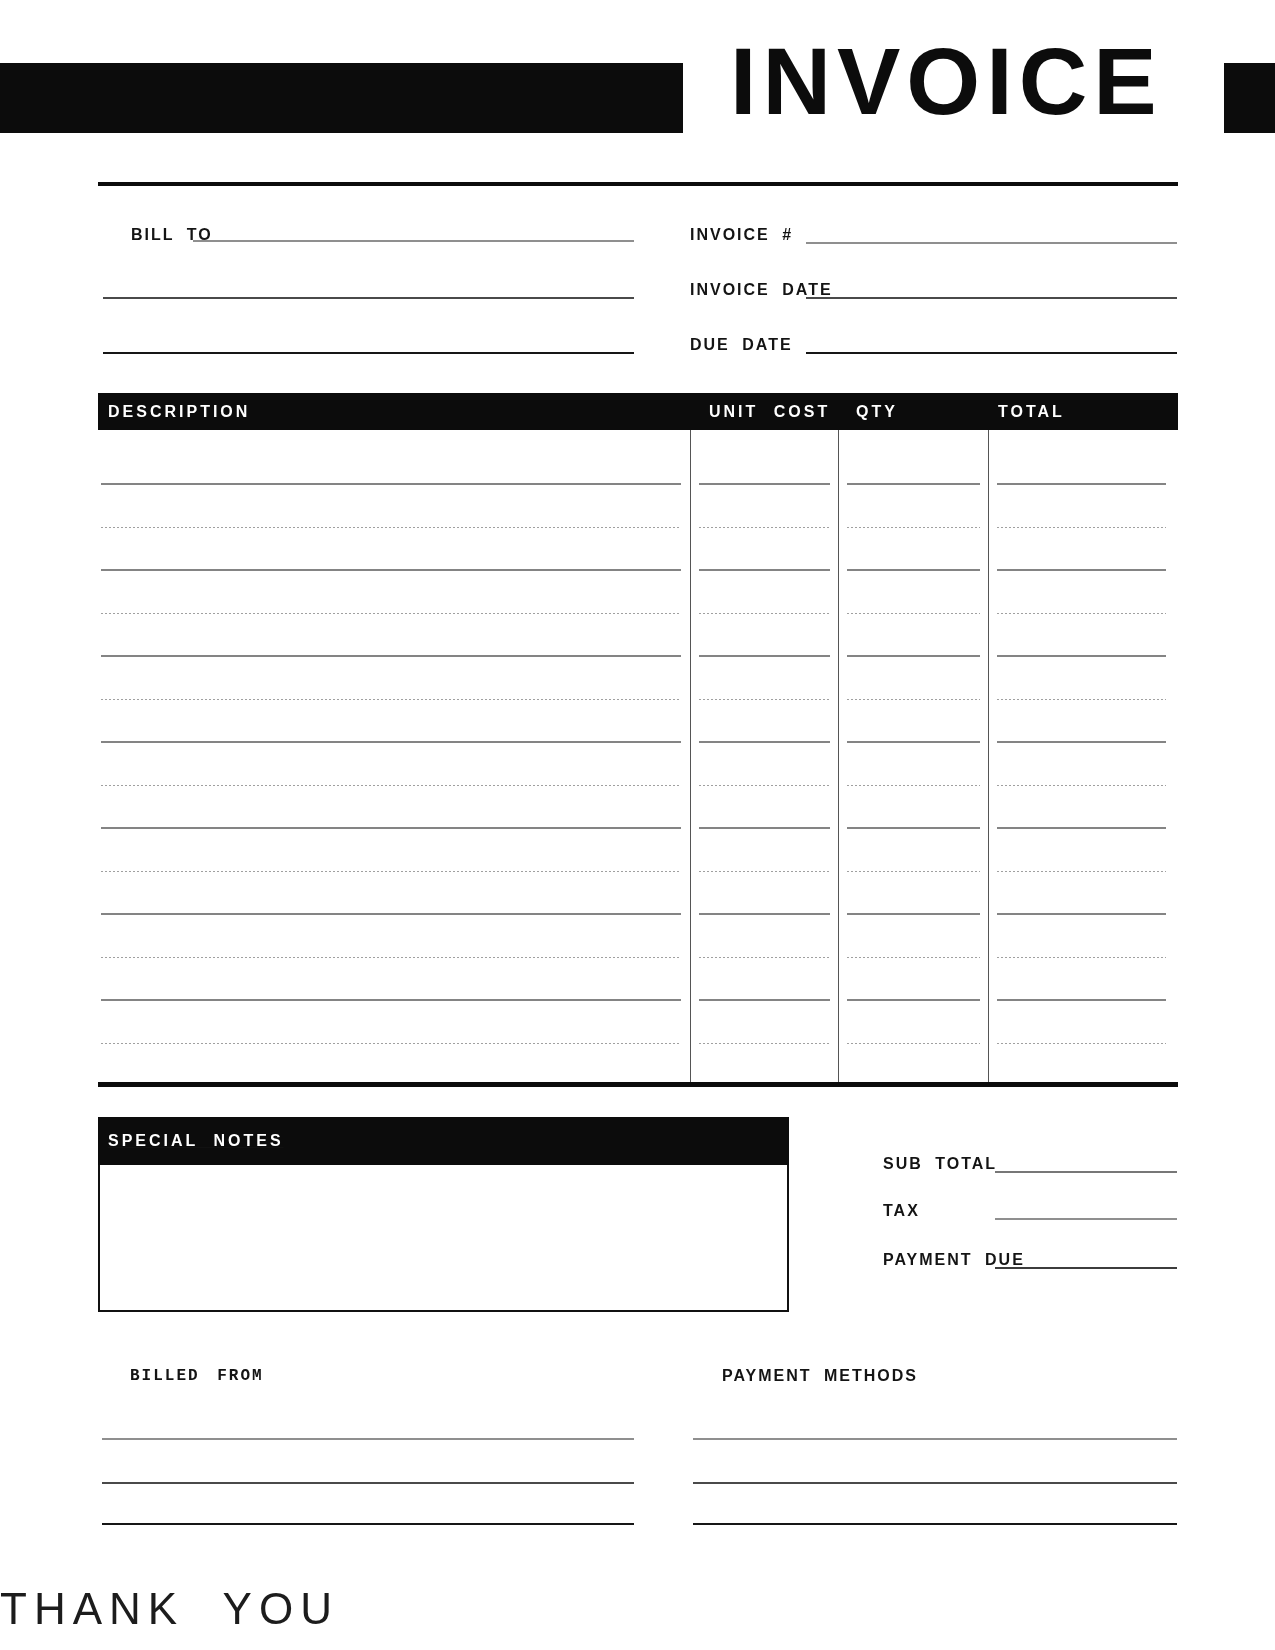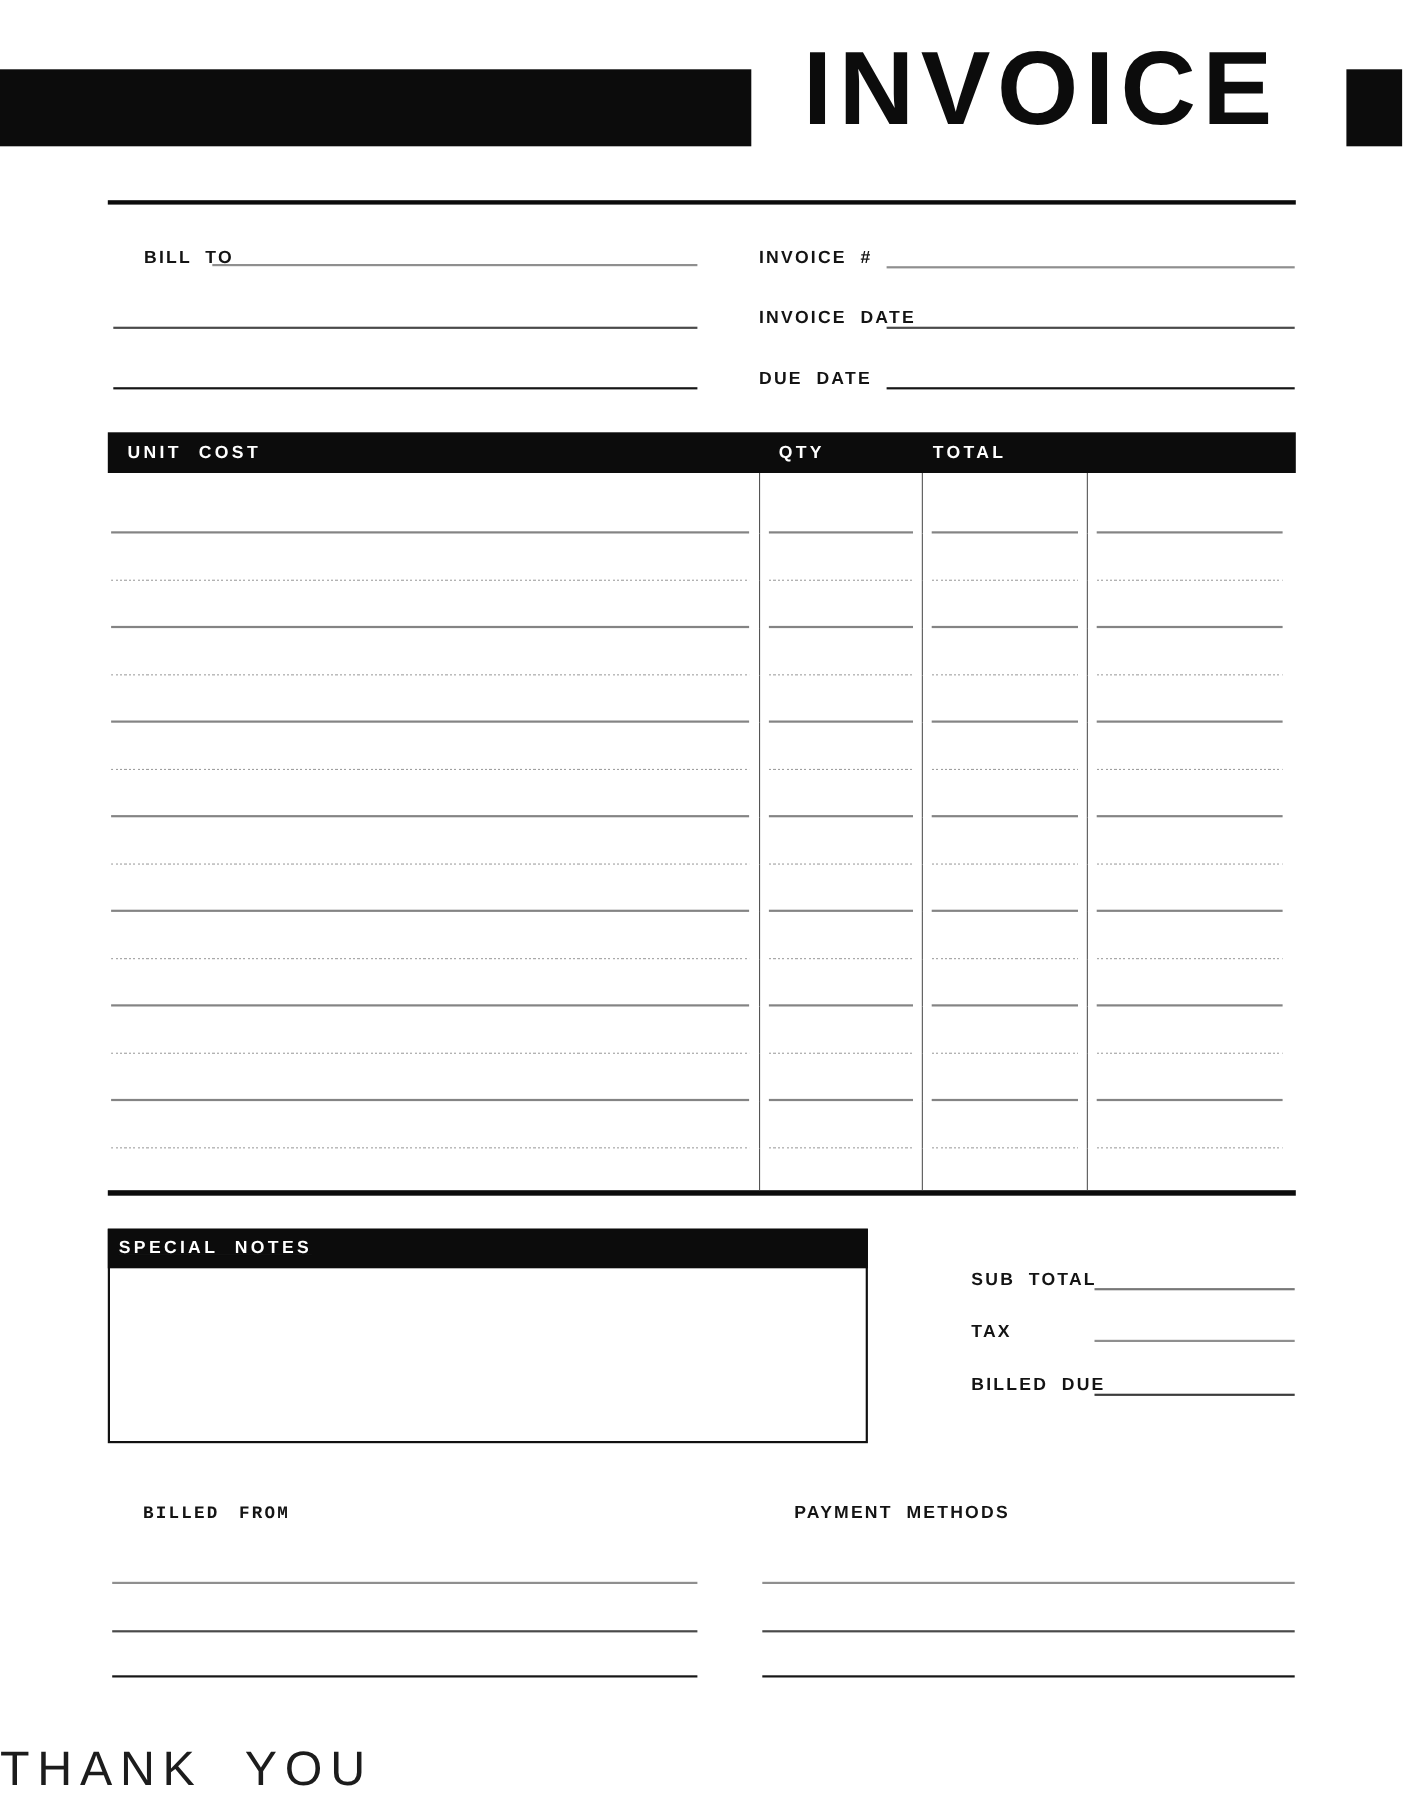--- a/index.html
+++ b/index.html
@@ -37,21 +37,21 @@
   .cell.col3 .ln { right:12px; }
   .trow.solid  .ln { height:2px; background:#848484; }
   .trow.dashed .ln { height:1px;
       background:repeating-linear-gradient(90deg,#a0a0a0 0 2px,transparent 2px 4px); }
   .tbl-spacer { display:grid; grid-template-columns:593px 148px 150px 189px; height:38px; }
   .tbl-bottom { height:5px; background:#0c0c0c; }
 
   
   .notes-box { position:absolute; left:98px; top:1117px; width:691px; height:195px;
                box-sizing:border-box; border:2px solid #111; background:#fff; }
-  .notes-bar { position:absolute; left:98px; top:1117px; width:691px; height:36px;
+  .notes-bar { position:absolute; left:98px; top:1117px; width:691px; height:48px;
                background:#0c0c0c; display:flex; align-items:center;text-decoration:underline; }
   .notes-bar .lbl-in { color:#fff; font-size:16px; font-weight:bold; letter-spacing:3px;
                word-spacing:8px; padding-left:10px; white-space:nowrap; }
 
   
   .thankyou { position:absolute; left:0; right:0; top:1584px; text-align:left;
               font-size:44px; font-weight:300; letter-spacing:7px; word-spacing:20px; color:#1c1c1c; }
 </style>
 </head>
 <body>
@@ -72,20 +72,21 @@
   <div class="fline" style="left:806px; top:242px; width:371px;"></div>
 
   <div class="lbl" style="left:662px; top:281px;">INVOICE DATE</div>
   <div class="fline ln-mid" style="left:806px; top:297px; width:371px;"></div>
 
   <div class="lbl" style="left:662px; top:336px;">DUE DATE</div>
   <div class="fline ln-dark" style="left:806px; top:352px; width:371px;"></div>
 
   <div class="tbl">
     <div class="tbl-head">
+      <div class="hcell h0">DESCRIPTION</div>
       <div class="hcell h1">UNIT COST</div>
       <div class="hcell h2">QTY</div>
       <div class="hcell h3">TOTAL</div>
     </div>
     <div class="tbl-body" id="tbl-body">
         <div class="trow first solid">
           <div class="cell c0 col0">
             <div class="ln"></div>
           </div>
           <div class="cell c1 col1">
@@ -294,21 +295,21 @@
   <div class="notes-bar">
     <span class="lbl-in">SPECIAL NOTES</span>
   </div>
 
   <div class="lbl" style="left:855px; top:1155px;text-align:right;">SUB TOTAL</div>
   <div class="fline" style="left:995px; top:1171px; width:182px; background:#777;"></div>
 
   <div class="lbl" style="left:855px; top:1202px;">TAX</div>
   <div class="fline" style="left:995px; top:1218px; width:182px; background:#8f8f8f;"></div>
 
-  <div class="lbl" style="left:855px; top:1251px;">BILLED DUE</div>
+  <div class="lbl" style="left:855px; top:1251px;">PAYMENT DUE</div>
   <div class="fline" style="left:995px; top:1267px; width:182px; background:#3c3c3c;"></div>
 
   <div class="lbl" style="left:102px; top:1367px;font-family:Liberation Mono, monospace;">BILLED FROM</div>
   <div class="fline" style="left:102px; top:1438px; width:532px;"></div>
   <div class="fline ln-mid" style="left:102px; top:1482px; width:532px;"></div>
   <div class="fline ln-dark" style="left:102px; top:1523px; width:532px;"></div>
 
   <div class="lbl" style="left:694px; top:1367px;">PAYMENT METHODS</div>
   <div class="fline" style="left:693px; top:1438px; width:484px;"></div>
   <div class="fline ln-mid" style="left:693px; top:1482px; width:484px;"></div>

